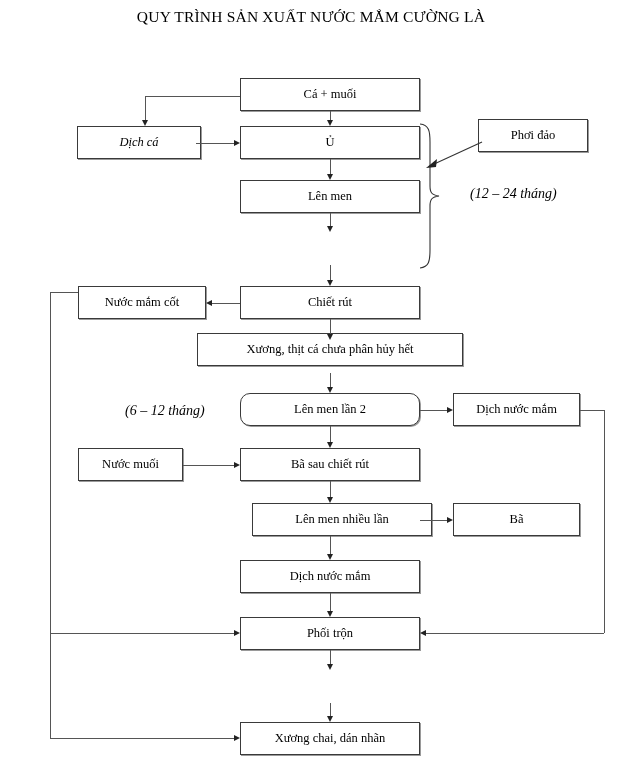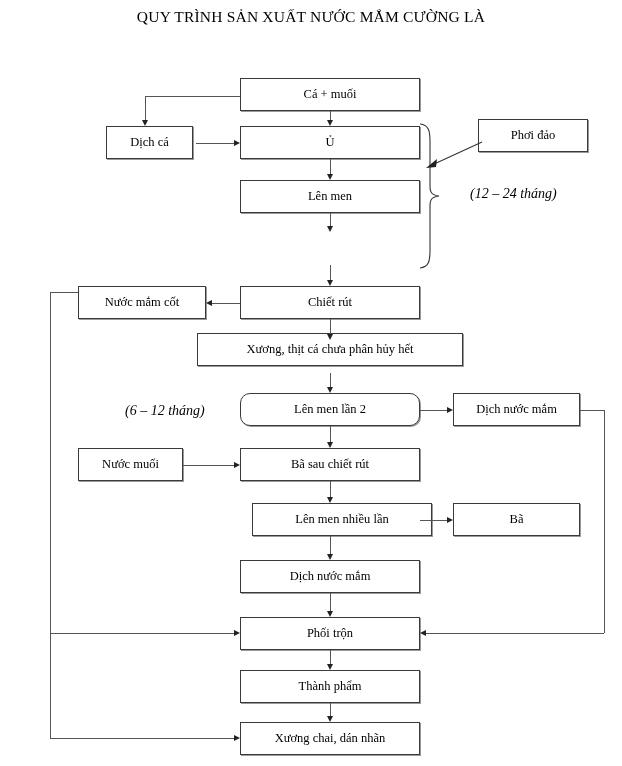--- a/index.html
+++ b/index.html
@@ -89,21 +89,21 @@
 </style>
 </head>
 <body>
 
 <div id="page">
 
   <div id="title">QUY TRÌNH SẢN XUẤT NƯỚC MẮM CƯỜNG LÀ</div>
 
   <div class="box" style="left:240px; top:78px; width:180px; height:33px;">Cá + muối</div>
 
-  <div class="box" style="left:106px; top:126px; width:87px; height:33px;">Dịch cá</div>
+  <div class="box" style="left:77px; top:126px; width:124px; height:33px;font-style:italic;">Dịch cá</div>
 
   <div class="box" style="left:240px; top:126px; width:180px; height:33px;">Ủ</div>
 
   <div class="box" style="left:478px; top:119px; width:110px; height:33px;">Phơi đảo</div>
 
   <div class="box" style="left:240px; top:180px; width:180px; height:33px;">Lên men</div>
 
 
   <div class="box" style="left:78px; top:286px; width:128px; height:33px;">Nước mắm cốt</div>
 
@@ -120,21 +120,20 @@
   <div class="box" style="left:240px; top:448px; width:180px; height:33px;">Bã sau chiết rút</div>
 
   <div class="box" style="left:240px; top:503px; width:180px; height:33px;margin-left:12px;">Lên men nhiều lần</div>
 
   <div class="box" style="left:453px; top:503px; width:127px; height:33px;">Bã</div>
 
   <div class="box" style="left:240px; top:560px; width:180px; height:33px;">Dịch nước mắm</div>
 
   <div class="box" style="left:240px; top:617px; width:180px; height:33px;">Phối trộn</div>
 
-  <div class="box" style="left:240px; top:670px; width:180px; height:33px;">Thành phẩm</div>
 
   <div class="box" style="left:240px; top:722px; width:180px; height:33px;">Xương chai, dán nhãn</div>
 
   <div class="note" style="left:470px; top:186px;">(12 – 24 tháng)</div>
 
   <div class="note" style="left:125px; top:403px;">(6 – 12 tháng)</div>
 
   <div class="hline" style="left:145px; top:96px; width:95px;"></div>
   <div class="vline" style="left:145px; top:96px; height:24px;"></div>
   <div class="arrow-down" style="left:141.5px; top:120px;"></div>

